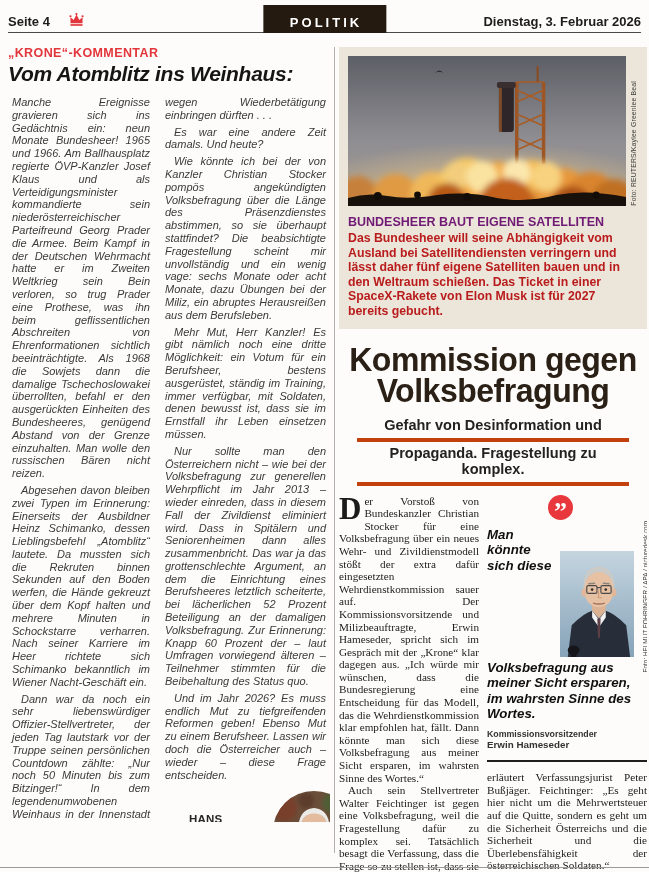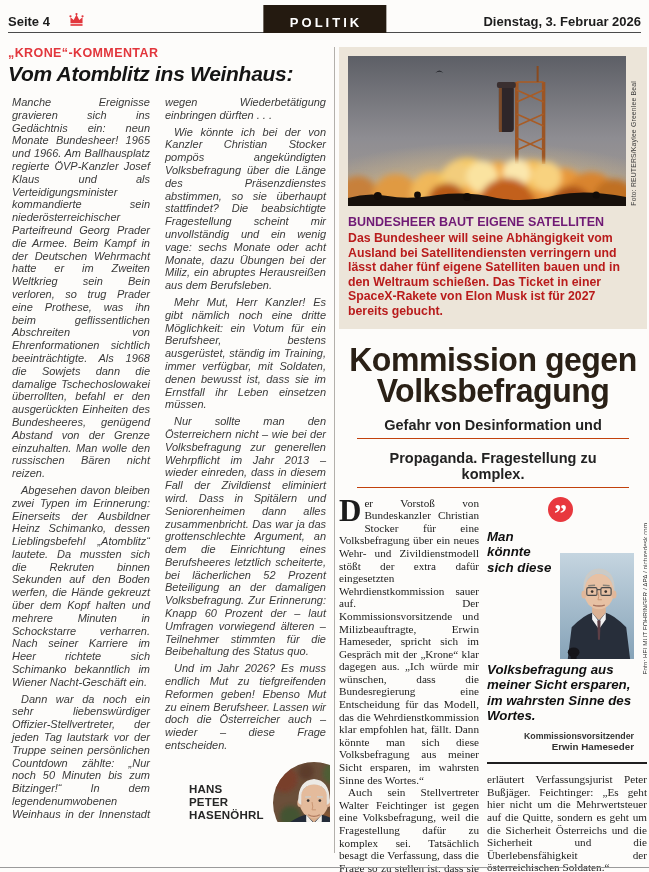--- a/index.html
+++ b/index.html
@@ -43,42 +43,42 @@
   .vcredit{position:absolute;right:-11px;bottom:0;writing-mode:vertical-rl;transform:rotate(180deg);
        font-size:6.8px;color:#3b3b3b;letter-spacing:.2px;white-space:nowrap;}
   .sat-title{margin-top:9px;color:#701a75;font-weight:bold;font-size:12.5px;}
   .sat-text{margin-top:2px;font-weight:bold;font-size:12.3px;line-height:14.6px;color:#b91c1c;}
 
   
   .art-headline{margin:15px 0 8px 0;text-align:center;font-weight:900;font-size:33px;line-height:31px;
        color:#2a2016;letter-spacing:-.5px;transform:scaleX(.97);}
   .art-subtitle{width:88%;margin:0 auto;}
   .sub-line{text-align:center;font-weight:bold;font-size:14.5px;color:#222;
-       padding:3px 0 5px 0;border-bottom:1px solid #c2410c;margin-top:8px;}
+       padding:3px 0 5px 0;border-bottom:4px solid #c2410c;}
   .art-body{display:flex;gap:8px;margin-top:9px;font-family:"Liberation Serif",serif;}
   .acol{min-width:0;}
   .acol1{width:140px;flex:none;height:400px;overflow:hidden;}
   .acol2{flex:1;position:relative;height:400px;overflow:hidden;}
   .acol p{margin:0;font-size:11.2px;line-height:12.6px;color:#1b1b1b;text-align:justify;
        text-indent:9px;hyphens:auto;}
   .acol p:first-child{text-indent:0;}
   .dropcap{float:left;font-family:"Liberation Serif",serif;font-weight:bold;font-size:31px;
        line-height:25px;padding:1px 3px 0 0;color:#1b1b1b;}
 
   
   .quote-box{position:relative;padding-right:13px;}
   .quote-box::after{content:"";display:block;clear:both;}
   .qicon{width:25px;height:25px;border-radius:50%;background:#e8383e;color:#fff;margin:0 auto 7px auto;
        text-align:center;font-family:"Liberation Serif",serif;font-weight:bold;font-size:26px;line-height:33px;}
   .qphoto{float:right;width:74px;height:106px;margin:24px 0 3px 6px;overflow:hidden;}
   .qphoto svg{display:block;width:100%;height:100%;}
   .qtext{font-family:"Liberation Sans",sans-serif;font-weight:bold;font-style:italic;
        font-size:13.3px;line-height:15.6px;color:#101010;}
   .qattr{margin-top:7px;font-family:"Liberation Sans",sans-serif;font-weight:bold;
-       font-size:8.8px;line-height:10.6px;color:#333;text-align:right;}
+       font-size:8.8px;line-height:10.6px;color:#333;}
   .qattr .qname{font-size:9.8px;}
   .vcredit2{position:absolute;right:-2px;top:26px;writing-mode:vertical-rl;transform:rotate(180deg);
        font-family:"Liberation Sans",sans-serif;font-size:6.4px;color:#3b3b3b;white-space:nowrap;}
   .qrule{border:none;border-top:2px solid #1f1f1f;margin:10px 0 9px 0;}
 
   .bottom-rule{position:absolute;left:0;right:0;bottom:12px;border-top:1px solid #9a9a9a;}
 </style>
 </head>
 <body>
 
@@ -111,20 +111,21 @@
       <div class="kom-cols">
         <div class="kcol kcol1">
             <p>Manche Ereignisse gravieren sich ins Gedächtnis ein: neun Monate Bundesheer! 1965 und 1966. Am Ballhausplatz regierte ÖVP-Kanzler Josef Klaus und als Verteidigungsminister kommandierte sein niederösterreichischer Parteifreund Georg Prader die Armee. Beim Kampf in der Deutschen Wehrmacht hatte er im Zweiten Weltkrieg sein Bein verloren, so trug Prader eine Prothese, was ihn beim geflissentlichen Abschreiten von Ehrenformationen sichtlich beeinträchtigte. Als 1968 die Sowjets dann die damalige Tschechoslowakei überrollten, befahl er den ausgerückten Einheiten des Bundesheeres, genügend Abstand von der Grenze einzuhalten. Man wolle den russischen Bären nicht reizen.</p>
             <p>Abgesehen davon bleiben zwei Typen im Erinnerung: Einerseits der Ausbildner Heinz Schimanko, dessen Lieblingsbefehl „Atomblitz“ lautete. Da mussten sich die Rekruten binnen Sekunden auf den Boden werfen, die Hände gekreuzt über dem Kopf halten und mehrere Minuten in Schockstarre verharren. Nach seiner Karriere im Heer richtete sich Schimanko bekanntlich im Wiener Nacht-Geschäft ein.</p>
             <p>Dann war da noch ein sehr liebenswürdiger Offizier-Stellvertreter, der jeden Tag lautstark vor der Truppe seinen persönlichen Countdown zählte: „Nur noch 50 Minuten bis zum Bitzinger!“ In dem legendenumwobenen Weinhaus in der Innenstadt feierte der Karrieresoldat stets den vollbrachten Tagesabschluss.</p>
             <p>Mit Sicherheit hatte das Heer ein massives Alkohol-Problem. Beim Marschieren sangen wir befehlsgemäß: „Es rollt unser Panzer durch Polen dahin!“, oder in der Soft-Version: „In einem Polenstädtchen, da hatt’ ich einst ein Mädchen!“ Texte, die heutzutage eine Anklage</p>
           </div>
         <div class="kcol kcol2">
           <div>
               <p>wegen Wiederbetätigung einbringen dürften . . .</p>
+              <p>Es war eine andere Zeit damals. Und heute?</p>
               <p>Wie könnte ich bei der von Kanzler Christian Stocker pompös angekündigten Volksbefragung über die Länge des Präsenzdienstes abstimmen, so sie überhaupt stattfindet? Die beabsichtigte Fragestellung scheint mir unvollständig und ein wenig vage: sechs Monate oder acht Monate, dazu Übungen bei der Miliz, ein abruptes Herausreißen aus dem Berufsleben.</p>
               <p>Mehr Mut, Herr Kanzler! Es gibt nämlich noch eine dritte Möglichkeit: ein Votum für ein Berufsheer, bestens ausgerüstet, ständig im Training, immer verfügbar, mit Soldaten, denen bewusst ist, dass sie im Ernstfall ihr Leben einsetzen müssen.</p>
               <p>Nur sollte man den Österreichern nicht – wie bei der Volksbefragung zur generellen Wehrpflicht im Jahr 2013 – wieder einreden, dass in diesem Fall der Zivildienst eliminiert wird. Dass in Spitälern und Seniorenheimen dann alles zusammenbricht. Das war ja das grottenschlechte Argument, an dem die Einrichtung eines Berufsheeres letztlich scheiterte, bei lächerlichen 52 Prozent Beteiligung an der damaligen Volksbefragung. Zur Erinnerung: Knapp 60 Prozent der – laut Umfragen vorwiegend älteren – Teilnehmer stimmten für die Beibehaltung des Status quo.</p>
               <p>Und im Jahr 2026? Es muss endlich Mut zu tiefgreifenden Reformen geben! Ebenso Mut zu einem Berufsheer. Lassen wir doch die Österreicher auch – wieder – diese Frage entscheiden.</p>
             </div>
           <div class="author">
             <div class="author-name">
               <span style="display:block">HANS</span>
               <span style="display:block">PETER</span>
               <span style="display:block">HASENÖHRL</span>

